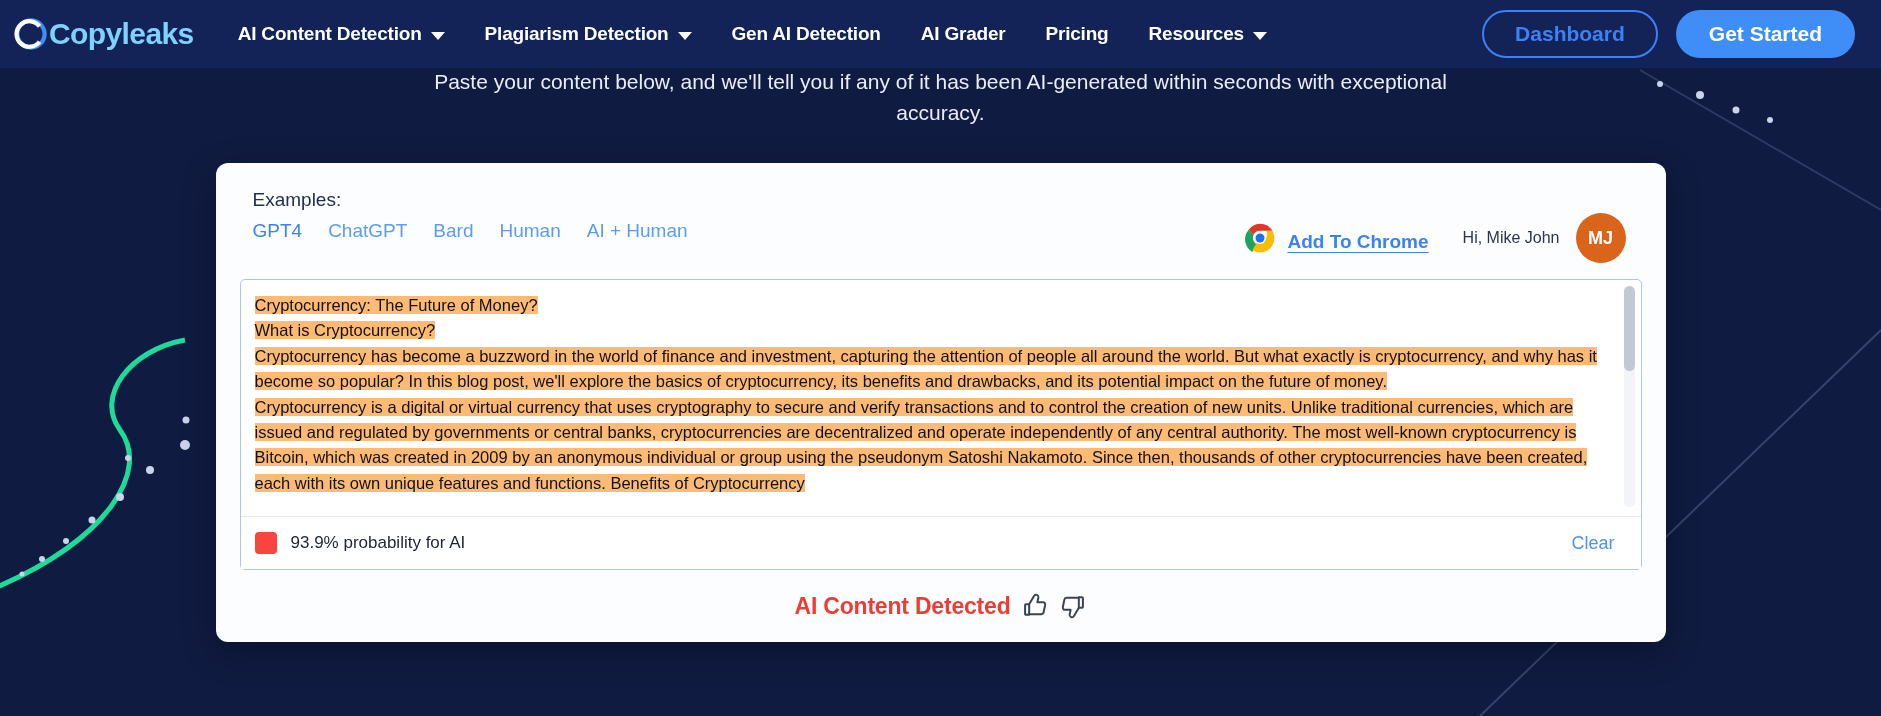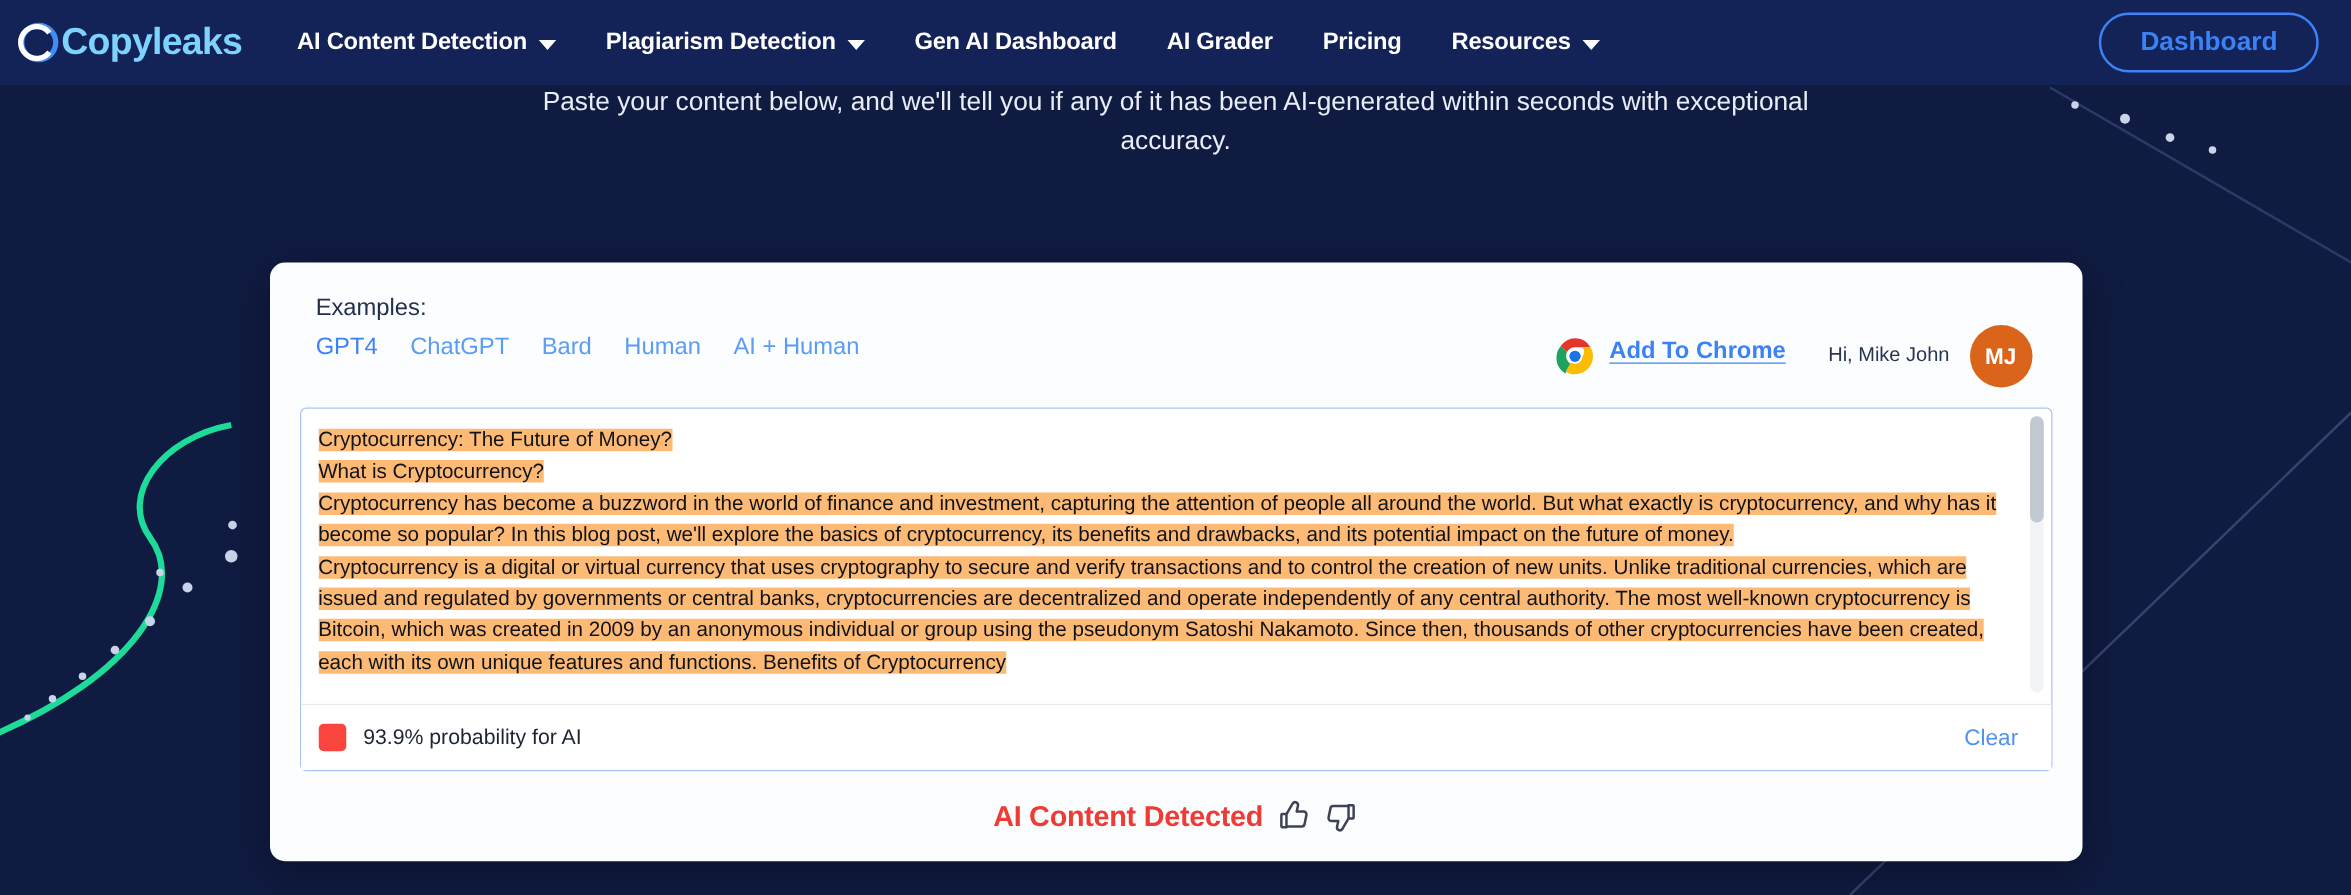--- a/index.html
+++ b/index.html
@@ -71,34 +71,33 @@
   }
 
   
   .card-wrap { position: relative; z-index: 10; display: flex; justify-content: center; margin-top: 35px; }
   .card {
     width: 1450px; background: #fbfdff;
     border-radius: 12px;
     box-shadow: 0 10px 34px rgba(0,0,0,.33);
     padding: 26px 24px 0 24px;
     position: relative;
-    margin-top: 47px;
   }
   .card-head { display: flex; align-items: flex-start; justify-content: space-between; }
   .examples-block { padding-left: 13px; }
   .examples-label { font-size: 19px; color: #22304e; margin-bottom: 9px; }
   .examples-tabs { display: flex; gap: 26px; }
   .ex-tab {
     font-size: 19px; color: #5b9cf4; cursor: pointer;
     white-space: nowrap;
   }
   .ex-tab.active { color: #3b82f6; }
 
   .head-right { display: flex; align-items: center; gap: 34px; padding-top: 24px; padding-right: 16px; }
-  .chrome-link { display: flex; align-items: flex-start; gap: 12px; cursor: pointer; }
+  .chrome-link { display: flex; align-items: flex-end; gap: 12px; cursor: pointer; }
   .chrome-icon { width: 30px; height: 30px; flex: 0 0 auto; }
   .chrome-text {
     color: #3b82f6; font-size: 19px; font-weight: 700;
     text-decoration: underline; text-underline-offset: 4px;
   }
   .user-block { display: flex; align-items: center; gap: 16px; }
   .user-greet { font-size: 16px; color: #2a3550; white-space: nowrap; }
   .avatar {
     width: 50px; height: 50px; border-radius: 50%;
     background: #d9641a; color: #fff;
@@ -200,36 +199,37 @@
   <div class="nav-links">
     <div class="nav-item">
       <span>AI Content Detection</span>
       <span class="caret"></span>
     </div>
     <div class="nav-item">
       <span>Plagiarism Detection</span>
       <span class="caret"></span>
     </div>
     <div class="nav-item">
-      <span>Gen AI Dashboard</span>
+      <span>Gen AI Detection</span>
     </div>
     <div class="nav-item">
       <span>AI Grader</span>
     </div>
     <div class="nav-item">
       <span>Pricing</span>
     </div>
     <div class="nav-item">
       <span>Resources</span>
       <span class="caret"></span>
     </div>
   </div>
 
   <div class="nav-actions">
     <button class="btn-dashboard">Dashboard</button>
+    <button class="btn-getstarted">Get Started</button>
   </div>
 </div>
 
 <div class="hero">
   <div class="hero-sub">Paste your content below, and we'll tell you if any of it has been AI-generated within seconds with exceptional accuracy.</div>
 </div>
 
 <div class="card-wrap">
   <div class="card">
 

